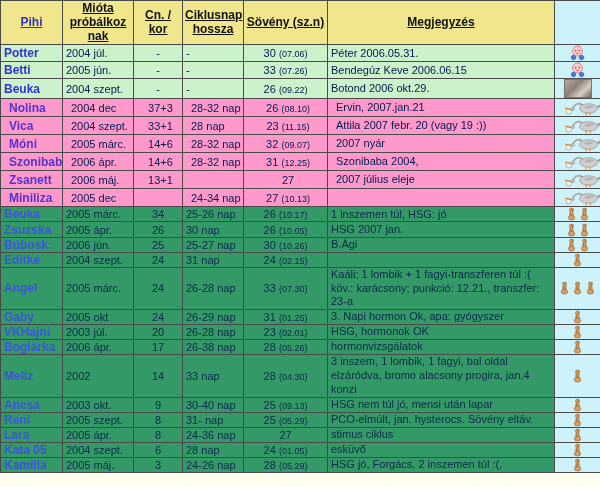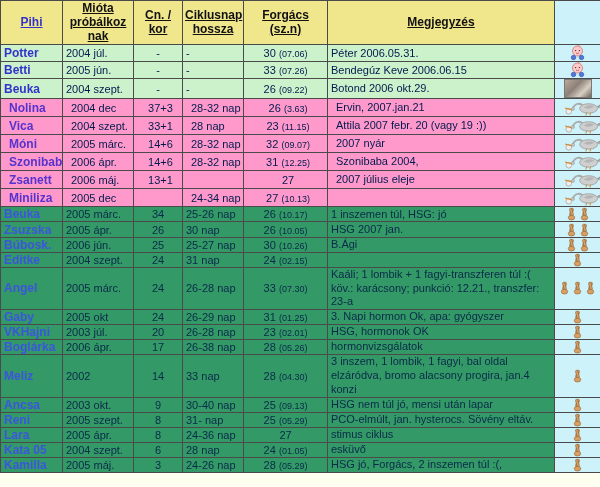--- a/index.html
+++ b/index.html
@@ -50,21 +50,21 @@
         <col class="c-age">
         <col class="c-note">
         <col class="c-icon">
     </colgroup>
     <thead>
       <tr>
           <th class="h-nick">Pihi</th>
           <th class="h-since">Mióta próbálkoz nak</th>
           <th class="h-cn">Cn. / kor</th>
           <th class="h-cycle">Ciklusnap hossza</th>
-          <th class="h-age">Forgács (sz.n)</th>
+          <th class="h-age">Sövény (sz.n)</th>
           <th class="h-note">Megjegyzés</th>
           <th class="h-icon"></th>
         </tr>
     </thead>
     <tbody>
         <tr class="r-light">
           <td class="nick">Potter</td>
           <td class="since">2004 júl.</td>
           <td class="cn">-</td>
           <td class="cycle">-</td>
@@ -104,21 +104,21 @@
           <td class="cycle">-</td>
           <td class="age"><span class="age-num">26</span> <span class="age-date">(09.22)</span></td>
           <td class="note">Botond 2006 okt.29.</td>
           <td class="iconcell"><span><span class="ico photo-thumb"></span></span></td>
         </tr>
         <tr class="r-pink">
           <td class="nick">Nolina</td>
           <td class="since">2004 dec</td>
           <td class="cn">37+3</td>
           <td class="cycle">28-32 nap</td>
-          <td class="age"><span class="age-num">26</span> <span class="age-date">(3.63)</span></td>
+          <td class="age"><span class="age-num">26</span> <span class="age-date">(08.10)</span></td>
           <td class="note">Ervin, 2007.jan.21</td>
           <td class="iconcell"><span><svg class="ico" width="38" height="17" viewBox="0 0 40 18">
                 <circle cx="6" cy="13" r="3" fill="#F2EFE6" stroke="#999" stroke-width="0.7"></circle>
                 <line x1="2" y1="9.5" x2="9.5" y2="11.5" stroke="#D8882A" stroke-width="1.2"></line>
                 <path d="M9.5,11.5 C12,4 19,3 21.5,8.5" fill="none" stroke="#ABABAB" stroke-width="2"></path>
                 <circle cx="10.5" cy="10.5" r="1.6" fill="#C9C9C9" stroke="#8E8E8E" stroke-width="0.5"></circle>
                 <ellipse cx="27" cy="10" rx="9.5" ry="5" fill="#CFCFCF" stroke="#8E8E8E" stroke-width="0.7"></ellipse>
                 <path d="M22,9 q5,-4 11,-1 q-5,4 -11,1" fill="#B5B5B5"></path>
                 <path d="M35.5,8 l4,-2.5 -1,4.5 z" fill="#9E9E9E"></path>
                 <line x1="25" y1="14.5" x2="24" y2="17.5" stroke="#D8882A" stroke-width="1"></line>

